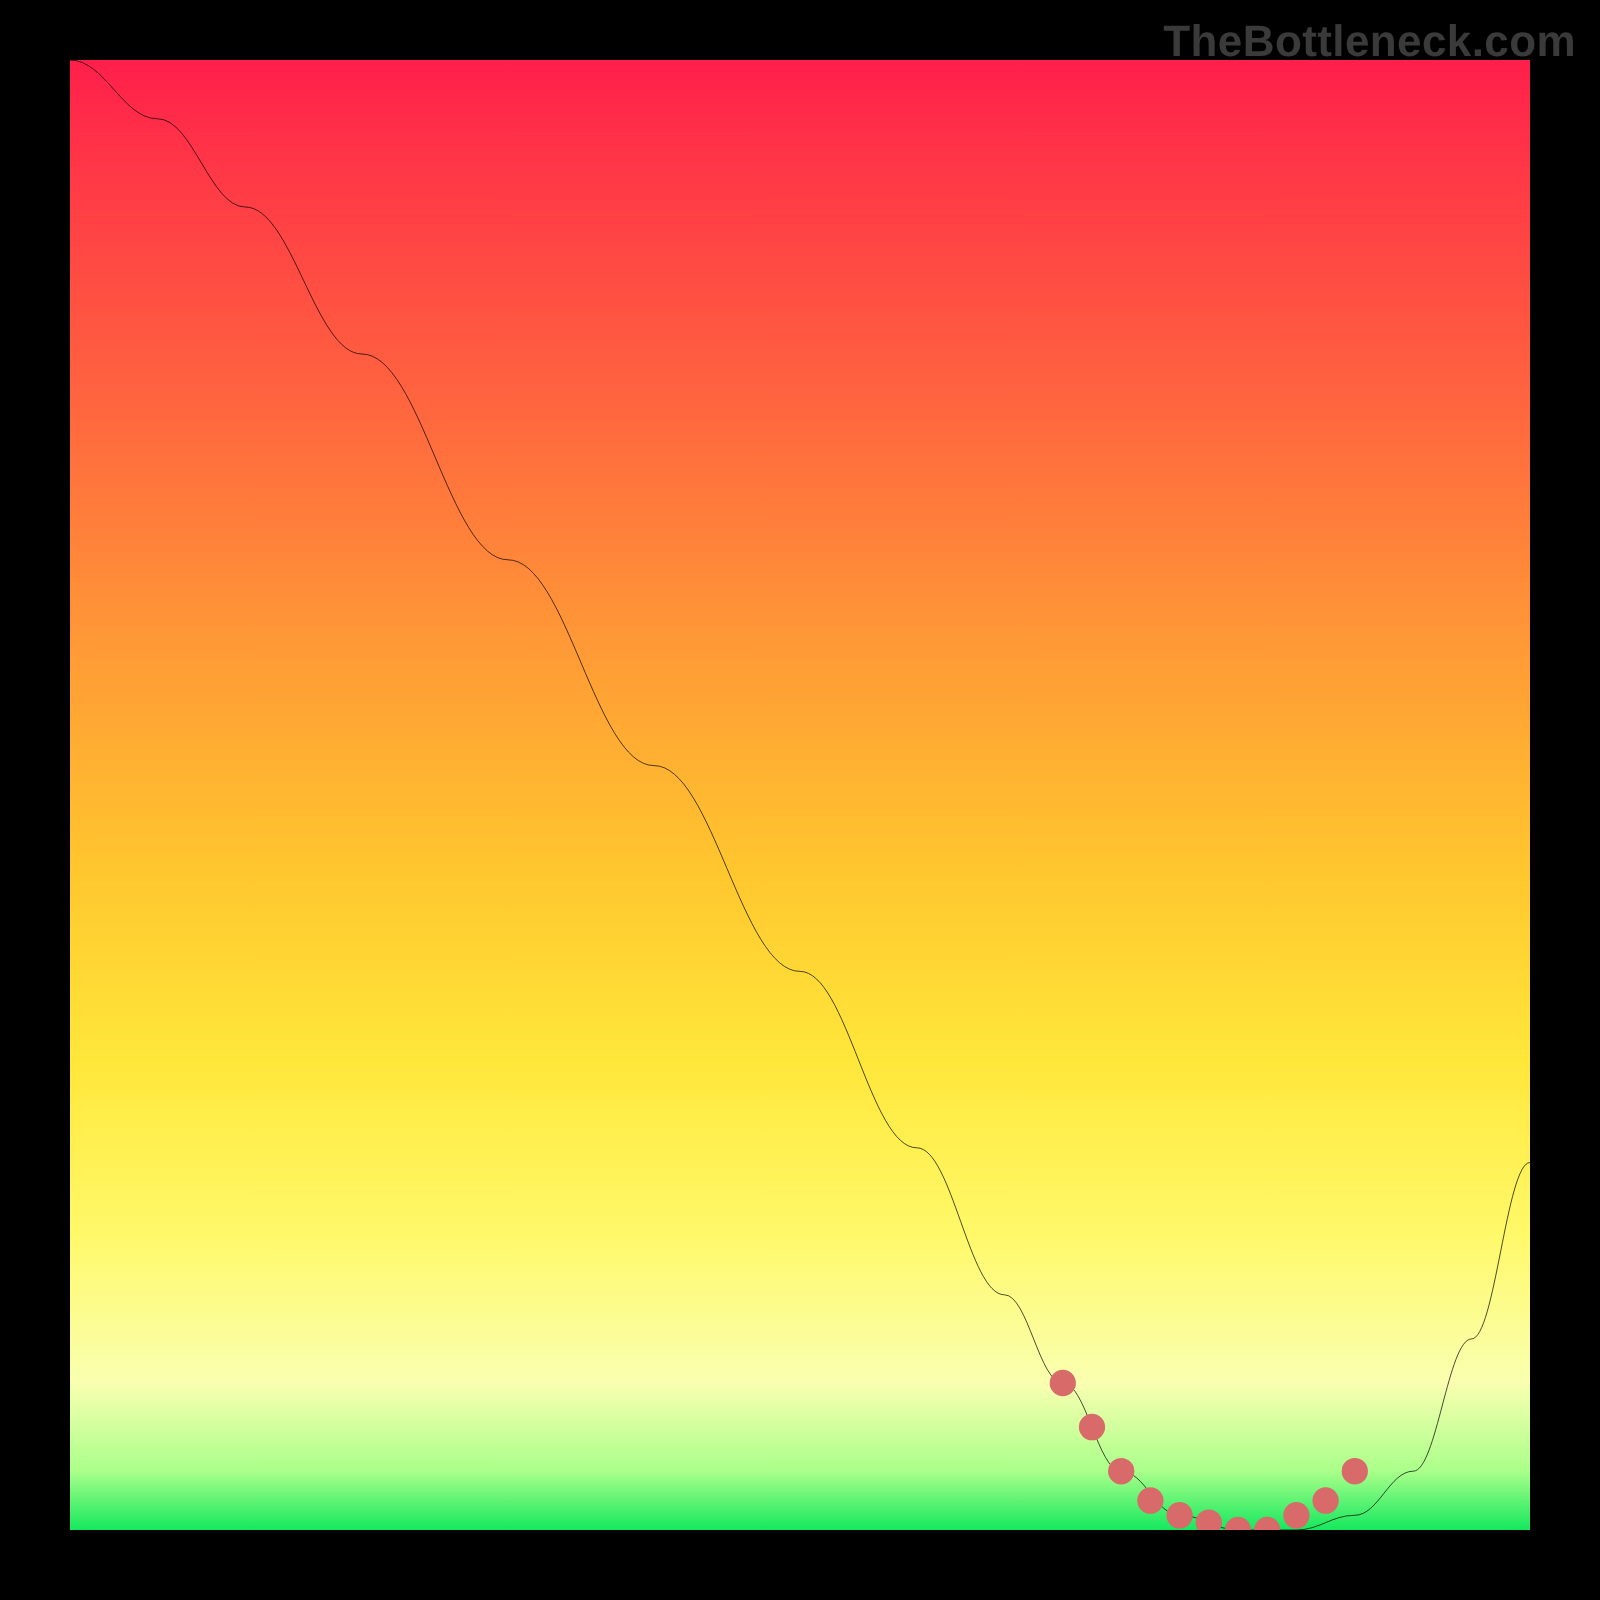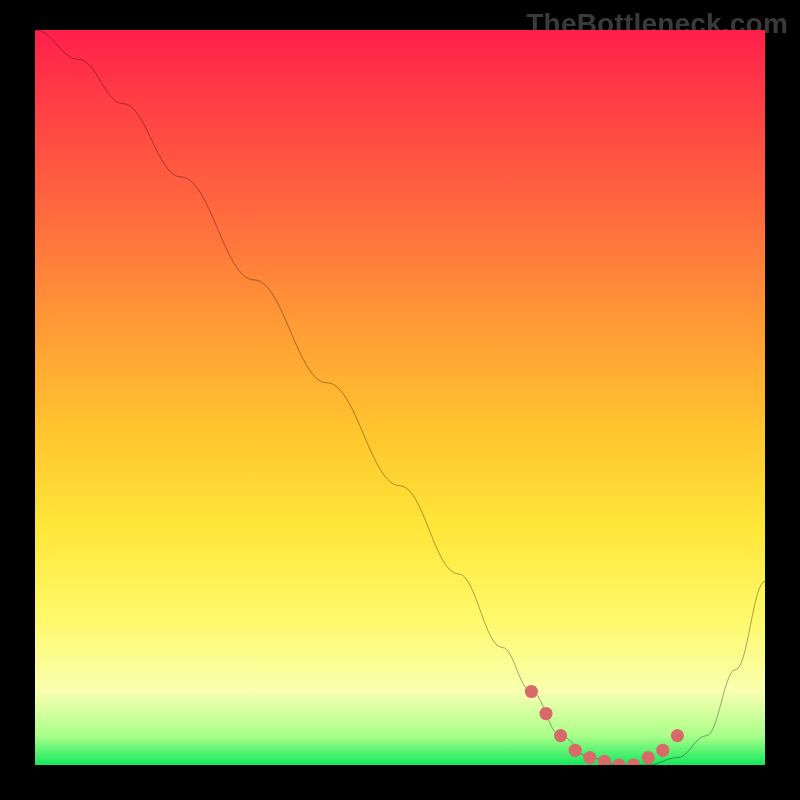--- a/index.html
+++ b/index.html
@@ -15,21 +15,21 @@
     position: relative;
     width: 800px;
     height: 800px;
     background: #000;
   }
   .watermark {
     position: absolute;
     top: 8px;
     right: 12px;
     color: #3a3a3a;
-    font-size: 28px;
+    font-size: 22px;
     font-weight: bold;
     letter-spacing: 0.2px;
   }
   .plot {
     position: absolute;
     left: 35px;
     top: 30px;
     width: 730px;
     height: 735px;
   }

